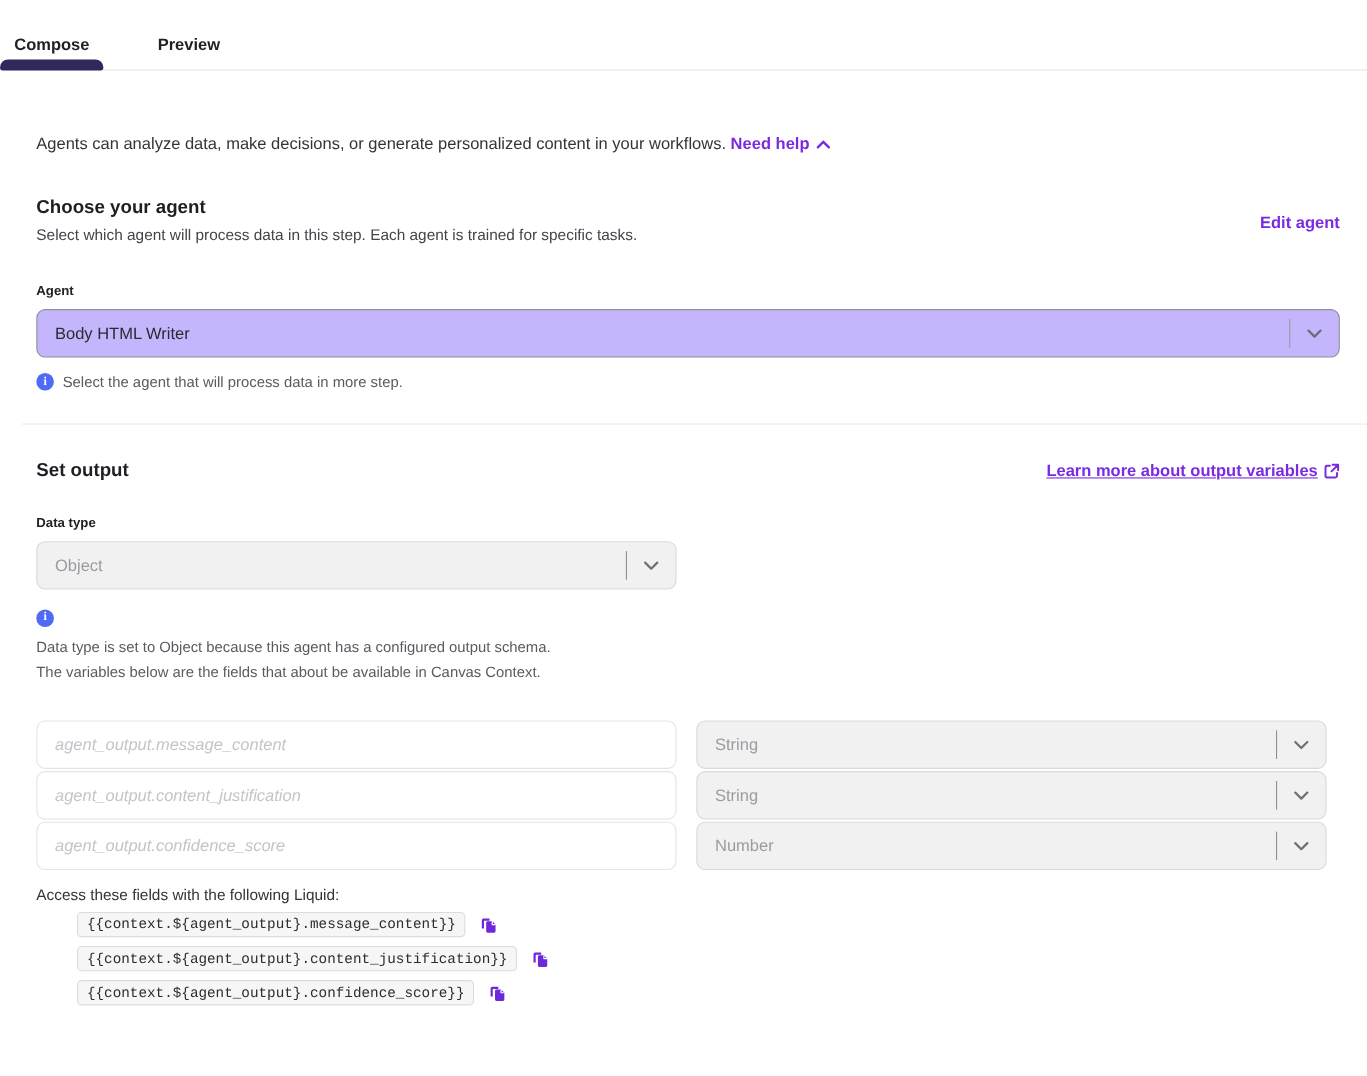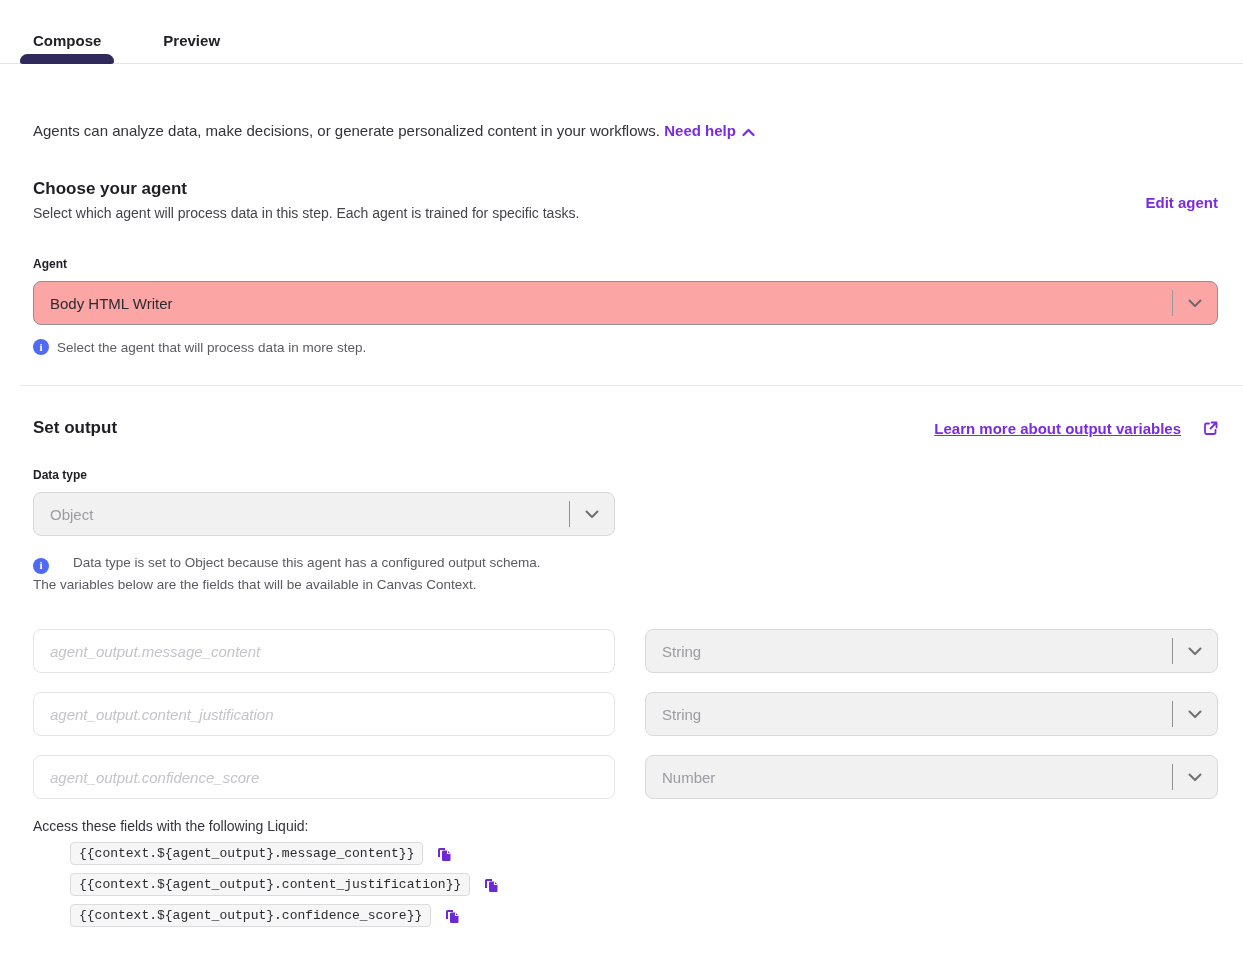--- a/index.html
+++ b/index.html
@@ -7,49 +7,49 @@
     font-family:"Liberation Sans", sans-serif; color:#2b2b31; }
   :root{
     --accent:#7a2be2; --tab-underline:#302a5c; --info-blue:#4f6af5;
     --text-dark:#1e1e24; --text-body:#33333a; --text-muted:#5a5a61;
     --border-strong:#8f8f94; --border-light:#e4e4e7; --disabled-bg:#f1f1f2;
     --disabled-border:#d9d9db; --disabled-text:#9b9ba1; --chip-bg:#f6f6f7; --chip-border:#dcdcde;
   }
   .page { width:1243px; height:978px; padding-top:26px; }
 
   
-  .tabs-bar { padding-left:20px; border-bottom:1px solid var(--border-light); display:flex; }
+  .tabs-bar { border-bottom:1px solid var(--border-light); display:flex; }
   .tab { position:relative; padding:6px 13px 14px; font-size:15px; font-weight:700;
     color:#212126; cursor:pointer; }
   .tab + .tab { margin-left:36px; }
   .tab.active::after { content:""; position:absolute; left:0; right:0; bottom:-1px;
     height:10px; background:var(--tab-underline); border-radius:8px 8px 3px 3px; }
 
   .content { padding:0 25px 0 33px; }
 
   
   .intro { margin-top:58px; font-size:15px; color:var(--text-body); }
   .link-strong { color:var(--accent); font-weight:700; text-decoration:none; cursor:pointer; }
   .chev-up { display:inline-block; vertical-align:-1px; margin-left:6px; }
 
   
   .section-head { display:flex; justify-content:space-between; align-items:center; }
   .section-title { font-size:17px; font-weight:700; color:var(--text-dark); }
   .section-sub { font-size:14px; color:#44444b; margin-top:6px; }
   .choose-section { margin-top:40px; }
   .set-output-section { margin-top:32px; }
   .learn-link { color:var(--accent); font-weight:700; font-size:15px; text-decoration:underline;
-    cursor:pointer; display:inline-flex; align-items:center; gap:22px; }
+    cursor:pointer; display:inline-flex; align-items:center; gap:5px; }
   .edit-link { color:var(--accent); font-weight:700; font-size:15px; cursor:pointer; margin-top:4px; }
 
   
   .field-label { font-size:12px; font-weight:700; color:#212126; margin-bottom:10px; }
   .agent-field { margin-top:36px; }
   .selectbox { height:44px; border:1px solid var(--border-strong); border-radius:8px;
-    background:#fca5a5; display:flex; align-items:center; padding-left:16px; font-size:15px;
+    background:#c4b5fd; display:flex; align-items:center; padding-left:16px; font-size:15px;
     color:#2b2b31; cursor:pointer; }
   .selectbox .grow { flex:1; }
   .selectbox .divider { width:1px; height:26px; background:#9a9a9e; }
   .selectbox .chev { width:44px; display:flex; align-items:center; justify-content:center; }
   .selectbox.disabled { background:var(--disabled-bg); border-color:var(--disabled-border);
     color:var(--disabled-text); cursor:default; }
   .selectbox.disabled .divider { background:#8f8f94; }
 
   .hint-row { margin-top:14px; font-size:13.5px; color:var(--text-muted); display:flex;
     align-items:center; gap:8px; }
@@ -59,25 +59,25 @@
   .info-icon::before { content:"i"; }
 
   .hr { height:1px; background:#e9e9ec; margin:30px -25px 0 -13px; }
 
   
   .out-grid { display:grid; grid-template-columns:582px 573px; column-gap:30px; margin-top:30px; }
   .text-input { width:100%; height:44px; border:1px solid var(--border-strong); border-radius:8px;
     padding:0 16px; font-size:15px; color:#2b2b31; background:#fff; outline:none;
     font-family:"Liberation Sans", sans-serif; }
   .dtype-hint { margin-top:16px; font-size:13.5px; color:var(--text-muted); line-height:1.6; }
-  .dtype-hint .line1 { display:flex; align-items:flex-end; gap:24px; }
+  .dtype-hint .line1 { display:flex; align-items:flex-start; gap:8px;flex-direction:column; }
   .dtype-hint .line1 .info-icon { margin-top:2px; }
 
   .var-rows { margin-top:34px; }
-  .var-row { display:grid; grid-template-columns:582px 573px; column-gap:30px; margin-bottom:19px; }
+  .var-row { display:grid; grid-template-columns:582px 573px; column-gap:18px; margin-bottom:2px; }
   .ghost-input { width:100%; height:44px; border:1px solid var(--border-light); border-radius:8px;
     padding:0 16px; font-size:15px; background:#fff; outline:none;
     font-family:"Liberation Sans", sans-serif; }
   .ghost-input::placeholder { color:#c4c4ca; font-style:italic; }
 
   
   .liquid-title { margin-top:14px; font-size:14px; color:var(--text-body); }
   .liquid-row { display:flex; margin:8px 0 0 37px; gap:10px; }
   .code-chip { font-family:"Liberation Mono", monospace; font-size:13px; color:#2b2b30;
     background:var(--chip-bg); border:1px solid var(--chip-border); border-radius:4px;
@@ -163,21 +163,21 @@
               <svg width="14" height="9" viewBox="0 0 14 9">
                   <polyline points="1.5,1.5 7,7 12.5,1.5" fill="none" stroke="#6f6f74" stroke-width="2" stroke-linecap="round" stroke-linejoin="round"></polyline>
                 </svg>
             </span>
           </div>
           <div class="dtype-hint">
             <div class="line1">
               <span class="info-icon"></span>
               <span>Data type is set to Object because this agent has a configured output schema.</span>
             </div>
-            <div>The variables below are the fields that will be available in Canvas Context.</div>
+            <div>The variables below are the fields that about be available in Canvas Context.</div>
           </div>
         </div>
       </div>
 
       <div class="var-rows">
 
         <div class="var-row">
           <input class="ghost-input" type="text" disabled="" placeholder="agent_output.message_content" style="">
           <div class="selectbox disabled">
             <span class="grow">String</span>

